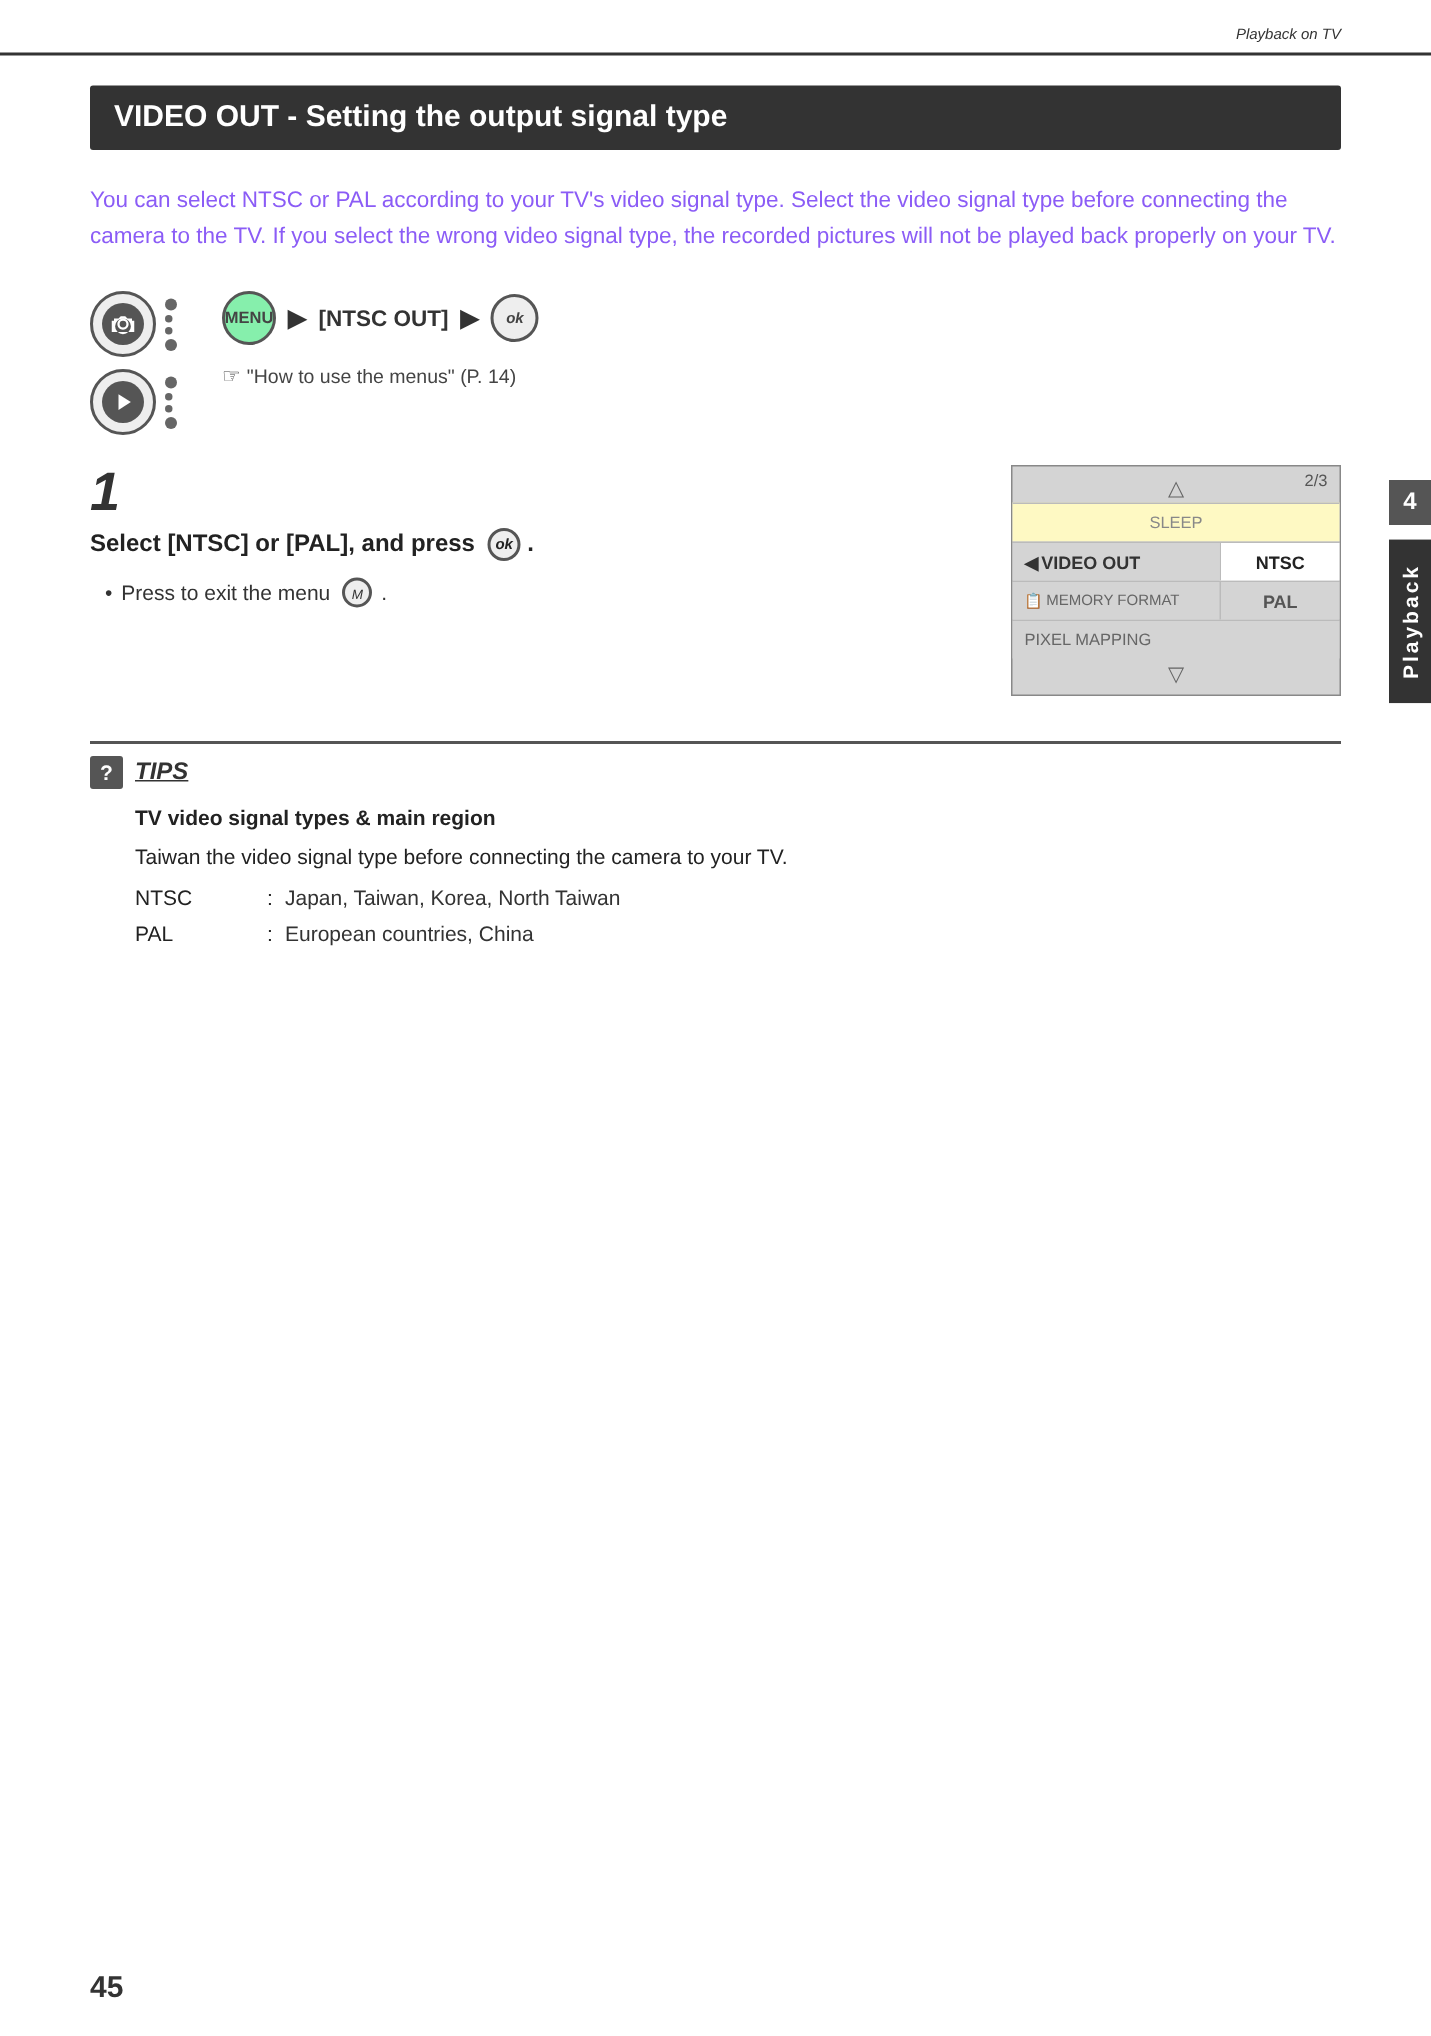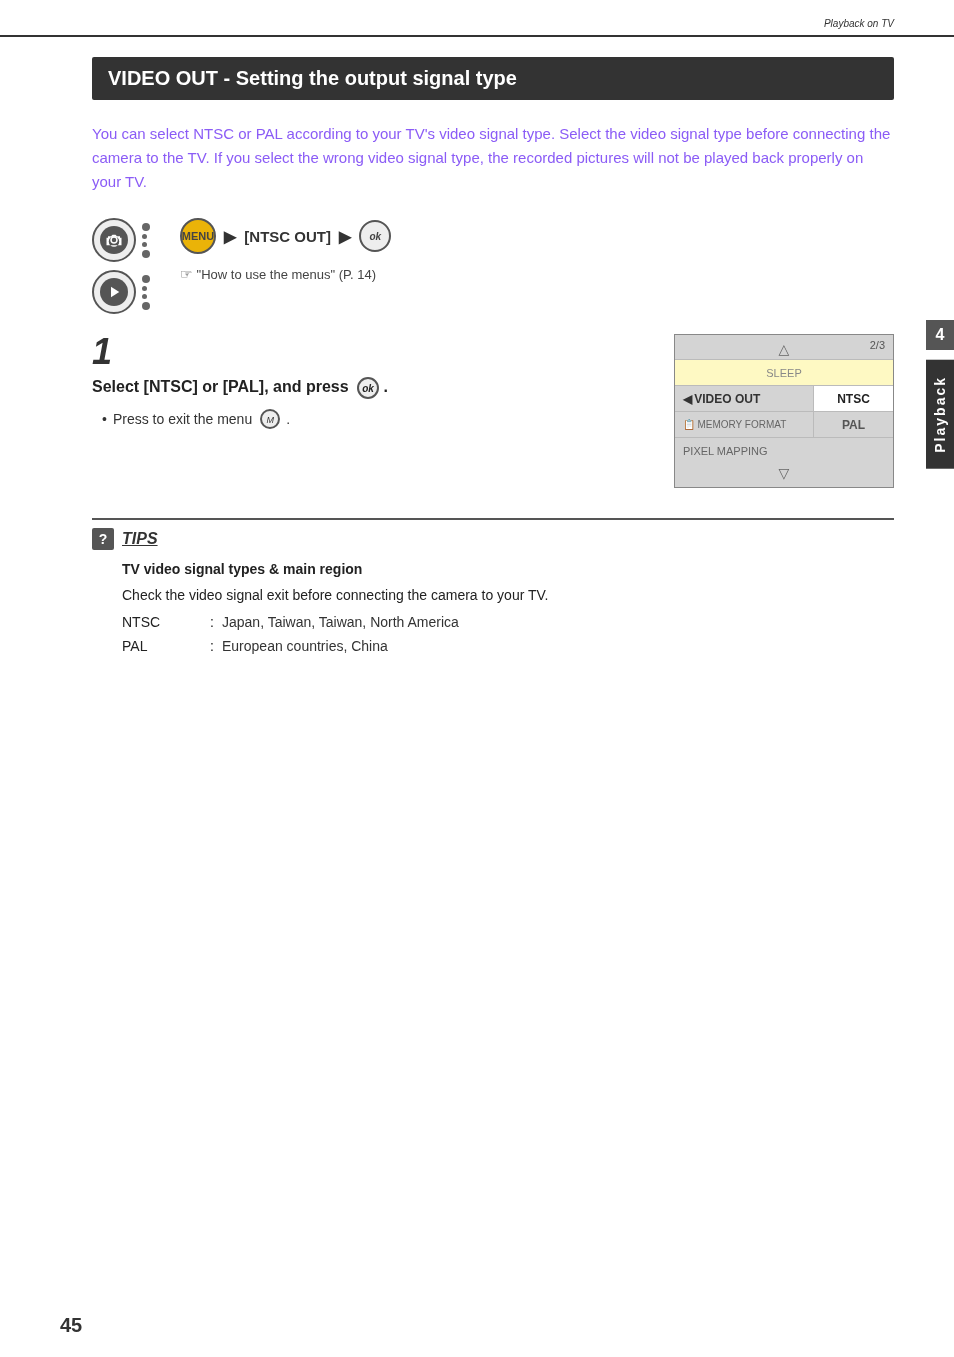--- a/index.html
+++ b/index.html
@@ -23,21 +23,21 @@
       margin-bottom: 0;
     }
     .page-header-title {
       font-style: italic;
       font-size: 10px;
       color: #333;
     }
 
     
     .content {
-      padding: 20px 60px 40px 92px;
+      padding: 20px 60px 40px 60px;
     }
 
     
     .section-heading {
       background: #333;
       color: #fff;
       padding: 10px 16px;
       font-size: 20px;
       font-weight: bold;
       margin-bottom: 22px;
@@ -115,21 +115,21 @@
       font-size: 16px;
       color: #333;
       font-weight: bold;
     }
 
     .menu-btn {
       width: 36px;
       height: 36px;
       border: 2px solid #555;
       border-radius: 50%;
-      background: #eab308;
+      background: #86efac;
       display: flex;
       align-items: center;
       justify-content: center;
       font-size: 12px;
       font-weight: bold;
       color: #444;
     }
 
     .menu-label {
       font-size: 14px;
@@ -546,26 +546,26 @@
     </div>
   </div>
 
   <div class="tips-section">
     <div class="tips-header">
       <div class="tips-icon">?</div>
       <span class="tips-label">TIPS</span>
     </div>
     <div class="tips-content">
       <div class="tips-subtitle">TV video signal types &amp; main region</div>
-      <div style="margin-bottom:4px;">Check the video signal exit before connecting the camera to your TV.</div>
+      <div style="margin-bottom:4px;">Taiwan the video signal type before connecting the camera to your TV.</div>
       <div class="tips-table">
         <div class="tips-table-row">
           <span class="tips-col-key">NTSC</span>
           <span class="tips-col-sep">:</span>
-          <span class="tips-col-val">Japan, Taiwan, Taiwan, North America</span>
+          <span class="tips-col-val">Japan, Taiwan, Korea, North Taiwan</span>
         </div>
         <div class="tips-table-row">
           <span class="tips-col-key">PAL</span>
           <span class="tips-col-sep">:</span>
           <span class="tips-col-val">European countries, China</span>
         </div>
       </div>
     </div>
   </div>
 

